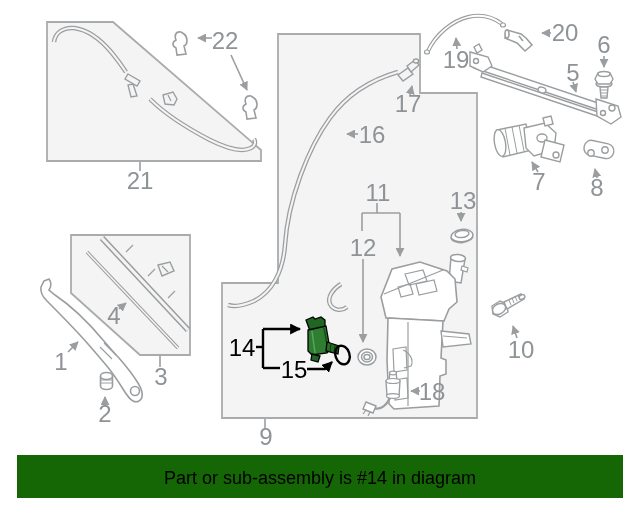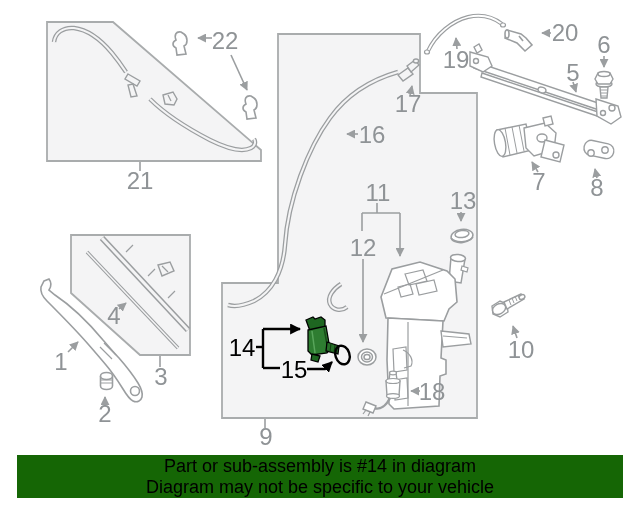--- a/index.html
+++ b/index.html
@@ -2,21 +2,21 @@
 <html><head>
 <meta charset="utf-8">
 <style>
   html,body{margin:0;padding:0;background:#ffffff;}
   .stage{position:relative;width:640px;height:512px;background:#ffffff;overflow:hidden;
          font-family:"Liberation Sans",sans-serif;}
   svg{position:absolute;left:0;top:0;}
   svg text{font-family:"Liberation Sans",sans-serif;font-size:24px;fill:#8f9396;}
   svg text.blk{fill:#000000;}
   .banner{position:absolute;left:17px;top:455px;width:606px;height:43px;background:#156605;
-          color:#000;text-align:center;font-size:18px;line-height:21px;padding-top:1px;
+          color:#000;text-align:center;font-size:18px;line-height:21px;padding-top:13px;
           box-sizing:border-box;}
 </style>
 </head>
 <body>
 
 <div class="stage">
 <svg width="640" height="512" viewBox="0 0 640 512">
   <defs>
     <marker id="ag" viewBox="0 0 10 10" refX="9" refY="5" markerWidth="9" markerHeight="9" orient="auto" markerUnits="userSpaceOnUse">
           <path d="M0,0 L10,5 L0,10 Z" fill="#9b9ea0"></path>
@@ -247,15 +247,14 @@
     <text x="432" y="400">18</text>
     <text x="456" y="68">19</text>
     <text x="565" y="41">20</text>
     <text x="140" y="189">21</text>
     <text x="225" y="49">22</text>
   </g>
 </svg>
 
 <div class="banner">
   <div>Part or sub-assembly is #14 in diagram</div>
-  <div>Diagram may not be specific to your vehicle</div>
 </div>
 </div>
 
 </body></html>

